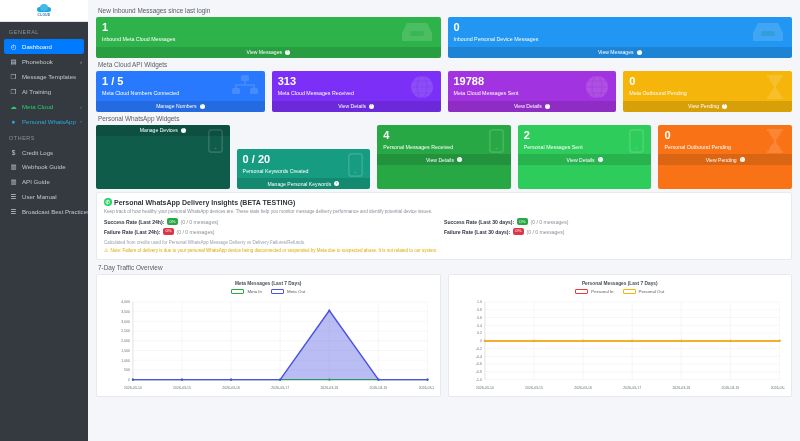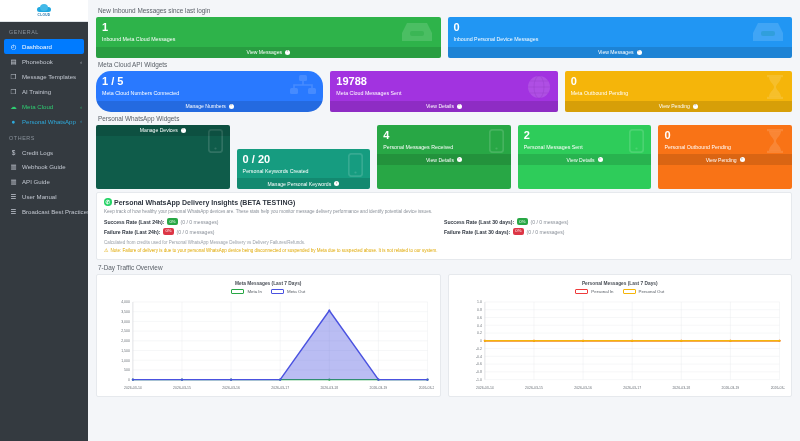--- a/index.html
+++ b/index.html
@@ -244,35 +244,54 @@
           </div>
           <div class="foot">
             <span>View Messages</span>
             <span class="arw"></span>
           </div>
         </div>
       </div>
 
     <div class="sect-title">Meta Cloud API Widgets</div>
     <div class="row" id="meta-row">
-        <div class="card" style="background: rgb(41, 121, 255); border-radius: 15px;">
+        <div class="card" style="background: rgb(41, 121, 255);">
           <div class="ghost">
             <svg width="26" height="20" viewBox="0 0 26 20">
               <rect x="9" y="0" width="8" height="6" rx="1.5" fill="rgba(255,255,255,.55)"></rect>
               <rect x="0" y="13" width="8" height="6" rx="1.5" fill="rgba(255,255,255,.55)"></rect>
               <rect x="18" y="13" width="8" height="6" rx="1.5" fill="rgba(255,255,255,.55)"></rect>
               <path d="M13 6 v4 M4 13 v-3 h18 v3" stroke="rgba(255,255,255,.55)" stroke-width="1.6" fill="none"></path>
             </svg>
           </div>
           <div class="body">
             <div class="num">1 / 5</div>
             <div class="lbl">Meta Cloud Numbers Connected</div>
           </div>
           <div class="foot">
             <span>Manage Numbers</span>
+            <span class="arw"></span>
+          </div>
+        </div>
+        <div class="card" style="background: rgb(123, 47, 247);">
+          <div class="ghost">
+            <svg width="24" height="24" viewBox="0 0 24 24">
+              <circle cx="12" cy="12" r="11" fill="rgba(255,255,255,.55)"></circle>
+              <g stroke="rgba(0,0,0,.18)" stroke-width="1.1" fill="none">
+                <ellipse cx="12" cy="12" rx="5" ry="11"></ellipse>
+                <path d="M1 12h22M3 6h18M3 18h18"></path>
+              </g>
+            </svg>
+          </div>
+          <div class="body">
+            <div class="num">313</div>
+            <div class="lbl">Meta Cloud Messages Received</div>
+          </div>
+          <div class="foot">
+            <span>View Details</span>
             <span class="arw"></span>
           </div>
         </div>
         <div class="card" style="background: rgb(162, 51, 224);">
           <div class="ghost">
             <svg width="24" height="24" viewBox="0 0 24 24">
               <circle cx="12" cy="12" r="11" fill="rgba(255,255,255,.55)"></circle>
               <g stroke="rgba(0,0,0,.18)" stroke-width="1.1" fill="none">
                 <ellipse cx="12" cy="12" rx="5" ry="11"></ellipse>
                 <path d="M1 12h22M3 6h18M3 18h18"></path>

